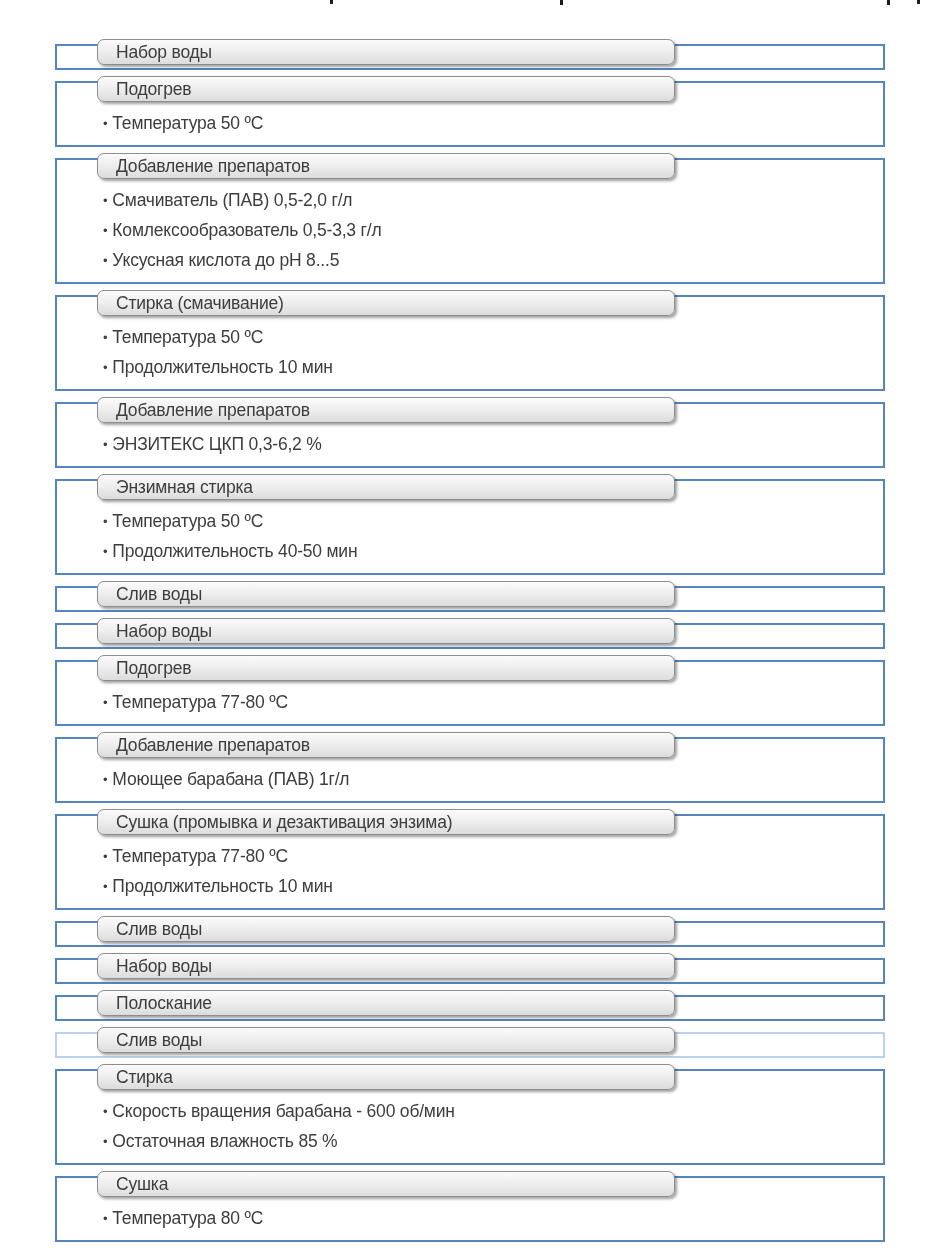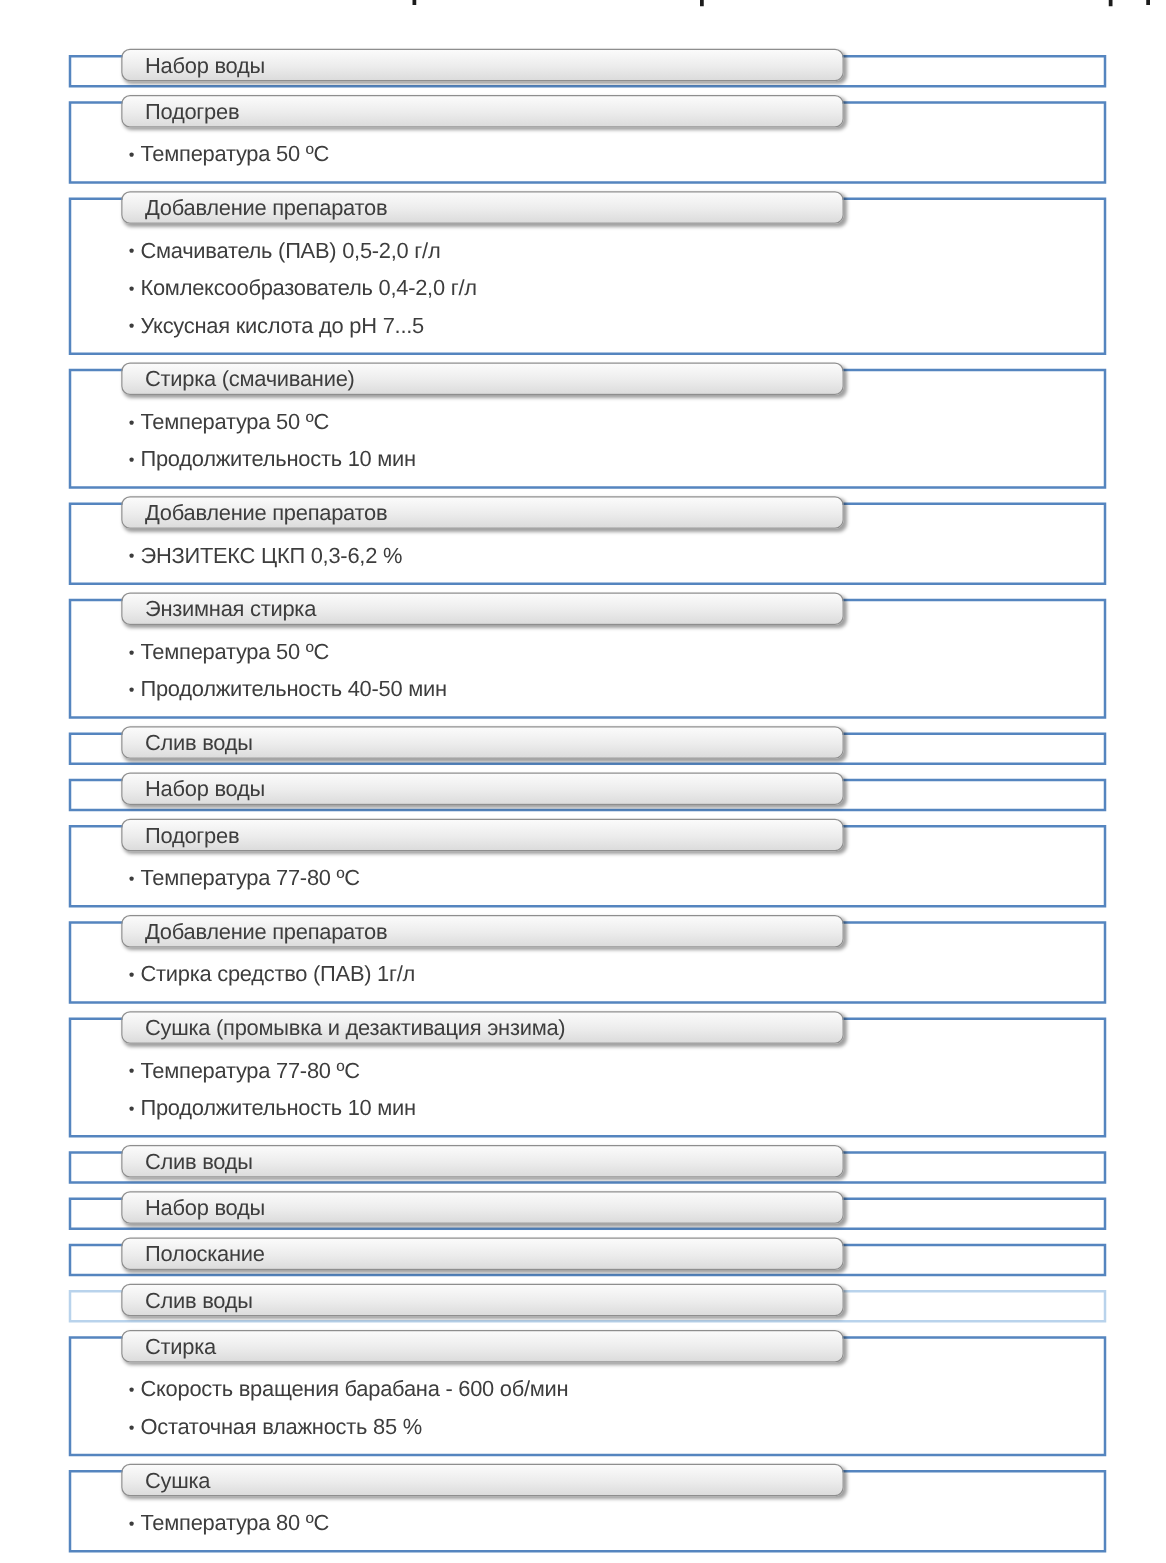--- a/index.html
+++ b/index.html
@@ -97,25 +97,25 @@
     <div class="tab">
       <span class="title">Добавление препаратов</span>
     </div>
     <ul class="bullets">
           <li>
             <span class="dot">•</span>
             <span>Смачиватель (ПАВ) 0,5-2,0 г/л</span>
           </li>
           <li>
             <span class="dot">•</span>
-            <span>Комлексообразователь 0,4-2,0 г/л</span>
-          </li>
-          <li>
-            <span class="dot">•</span>
-            <span>Уксусная кислота до pH 7...5</span>
+            <span>Комлексообразователь 0,5-3,3 г/л</span>
+          </li>
+          <li>
+            <span class="dot">•</span>
+            <span>Уксусная кислота до pH 8...5</span>
           </li>
         </ul>
   </div>
 
   <div class="step">
     <div class="tab">
       <span class="title">Стирка (смачивание)</span>
     </div>
     <ul class="bullets">
           <li>
@@ -183,21 +183,21 @@
         </ul>
   </div>
 
   <div class="step">
     <div class="tab">
       <span class="title">Добавление препаратов</span>
     </div>
     <ul class="bullets">
           <li>
             <span class="dot">•</span>
-            <span>Стирка средство (ПАВ) 1г/л</span>
+            <span>Моющее барабана (ПАВ) 1г/л</span>
           </li>
         </ul>
   </div>
 
   <div class="step">
     <div class="tab">
       <span class="title">Сушка (промывка и дезактивация энзима)</span>
     </div>
     <ul class="bullets">
           <li>

